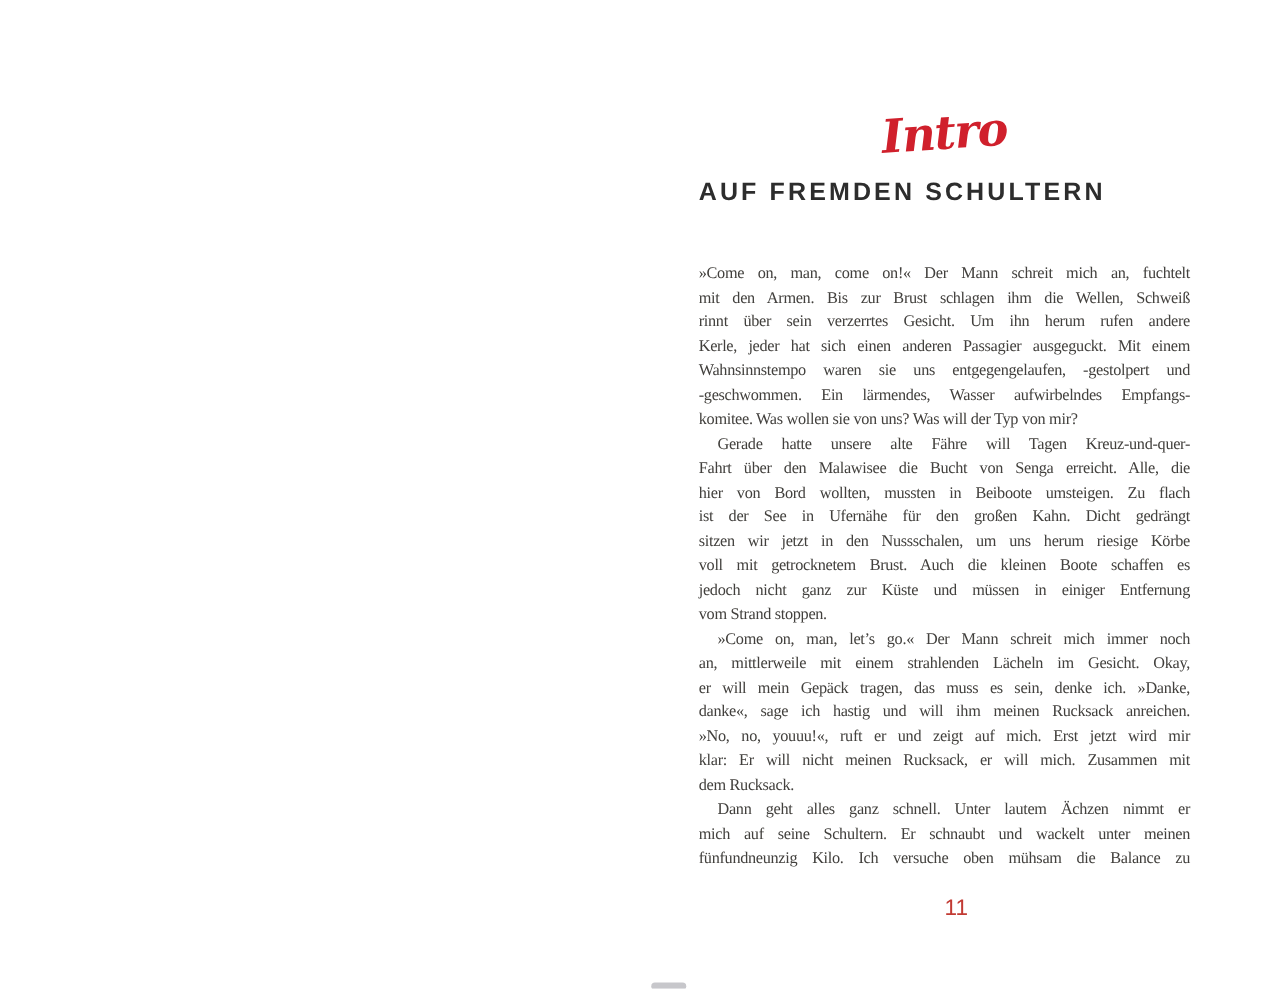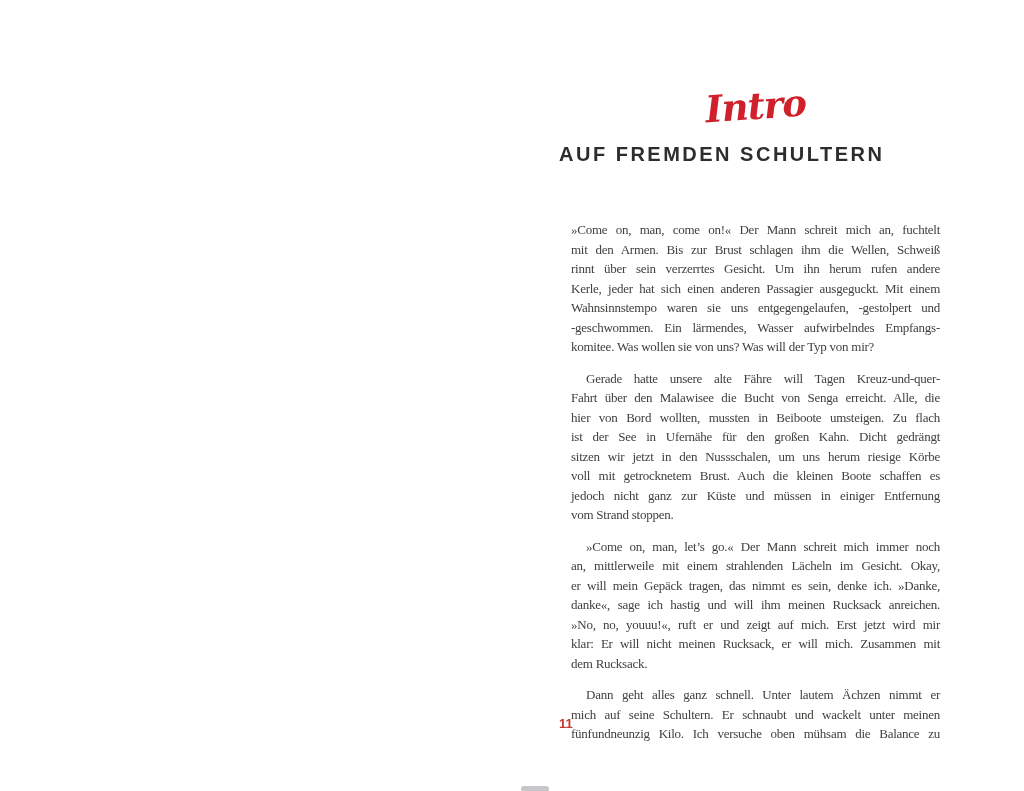--- a/index.html
+++ b/index.html
@@ -48,39 +48,40 @@
     white-space: nowrap;
   }
   .body-text {
     position: absolute;
     top: 208px; left: 0;
     width: 393px;
     color: var(--body-text, #42403d);
     font-size: 13px;
     letter-spacing: -0.25px;
   }
-  .para { margin: 12px; }
+  .para { margin: 0; }
   .line {
     height: 19.5px;
     line-height: 19.5px;
     white-space: nowrap;
     text-align: justify;
     text-align-last: justify;
   }
   .line.last {
     text-align: center;
     text-align-last: left;
   }
   .line.indent { text-indent: 15px; }
   .page-number {
     position: absolute;
     top: 716px; left: 0; right: -19px;
+    text-align: center;
     font-family: "Liberation Sans", sans-serif;
-    font-weight: 700;
-    font-size: 13px;
+    font-weight: 400;
+    font-size: 18px;
     color: var(--page-number-red, #c23a33);
   }
   .page-indicator-bar {
     position: absolute;
     left: 521px; top: 786px;
     width: 28px; height: 6px;
     border-radius: 3px;
     background: var(--indicator-grey, #c7c7cb);
   }
 </style>
@@ -111,21 +112,21 @@
           <div class="line">hier von Bord wollten, mussten in Beiboote umsteigen. Zu flach</div>
           <div class="line">ist der See in Ufernähe für den großen Kahn. Dicht gedrängt</div>
           <div class="line">sitzen wir jetzt in den Nussschalen, um uns herum riesige Körbe</div>
           <div class="line">voll mit getrocknetem Brust. Auch die kleinen Boote schaffen es</div>
           <div class="line">jedoch nicht ganz zur Küste und müssen in einiger Entfernung</div>
           <div class="line last">vom Strand stoppen.</div>
         </div>
         <div class="para">
           <div class="line indent">»Come on, man, let’s go.« Der Mann schreit mich immer noch</div>
           <div class="line">an, mittlerweile mit einem strahlenden Lächeln im Gesicht. Okay,</div>
-          <div class="line">er will mein Gepäck tragen, das nimmt es sein, denke ich. »Danke,</div>
+          <div class="line">er will mein Gepäck tragen, das muss es sein, denke ich. »Danke,</div>
           <div class="line">danke«, sage ich hastig und will ihm meinen Rucksack anreichen.</div>
           <div class="line">»No, no, youuu!«, ruft er und zeigt auf mich. Erst jetzt wird mir</div>
           <div class="line">klar: Er will nicht meinen Rucksack, er will mich. Zusammen mit</div>
           <div class="line last">dem Rucksack.</div>
         </div>
         <div class="para">
           <div class="line indent">Dann geht alles ganz schnell. Unter lautem Ächzen nimmt er</div>
           <div class="line">mich auf seine Schultern. Er schnaubt und wackelt unter meinen</div>
           <div class="line">fünfundneunzig Kilo. Ich versuche oben mühsam die Balance zu</div>
         </div>

